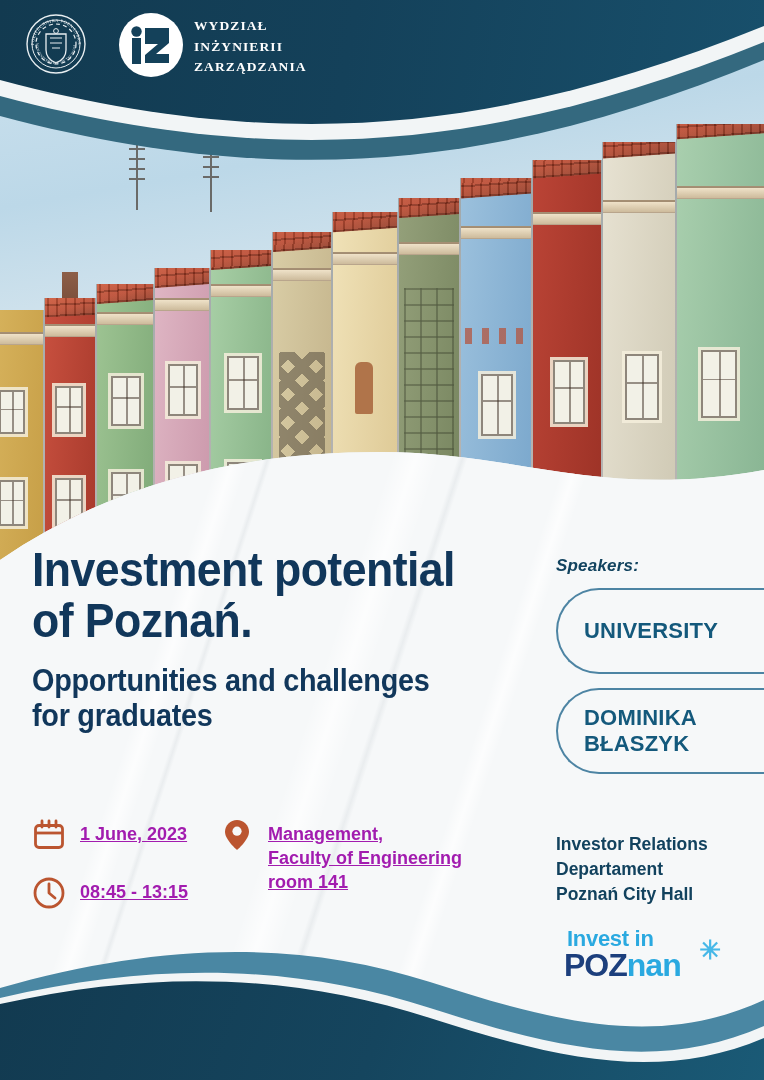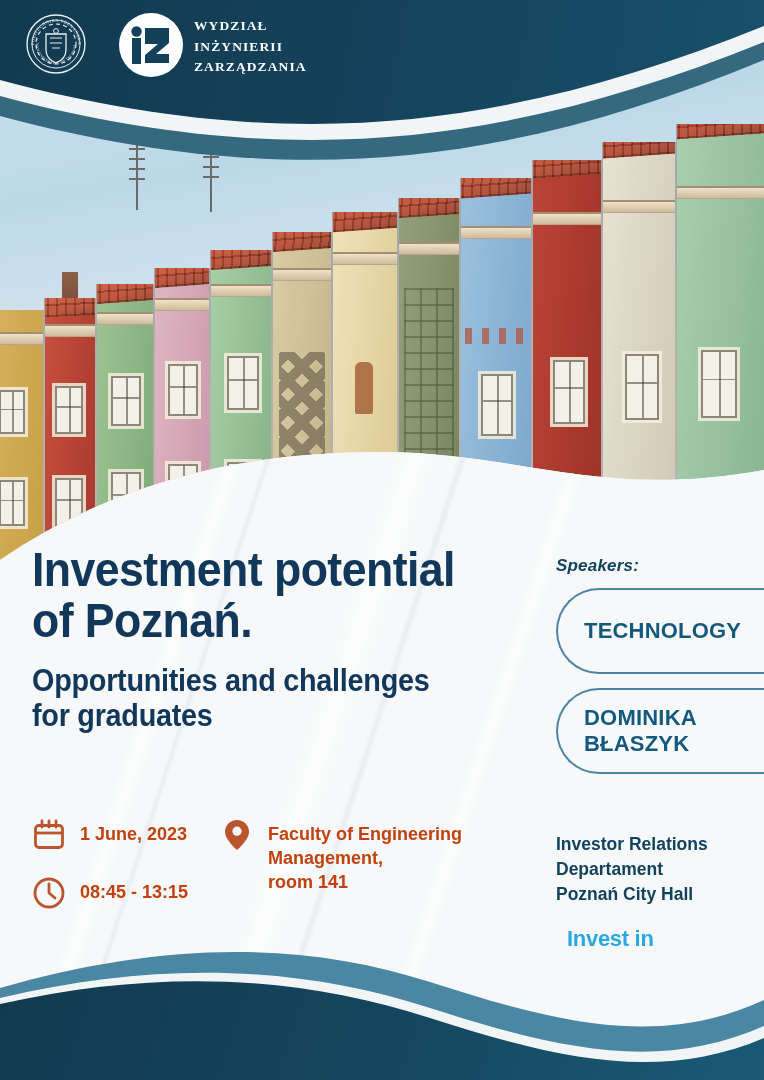--- a/index.html
+++ b/index.html
@@ -135,21 +135,21 @@
   }
   .spk-name{
     font-size:22px; font-weight:700; line-height:1.2; color:#14597c; letter-spacing:.2px;
   }
 
   
   .details{ position:absolute; left:32px; top:818px; z-index:5; }
   .det-col{ position:absolute; }
   .det-row{ display:flex; align-items:flex-start; margin-bottom:24px; }
   .det-ic{ width:34px; height:34px; flex:0 0 34px; margin-right:14px; }
-  .det-tx{ font-size:18px; font-weight:700; color:#c2410c; line-height:1.32; padding-top:5px; }
+  .det-tx{ font-size:18px; font-weight:700; color:#a21caf; line-height:1.32; padding-top:5px;text-decoration:underline; }
 
   
   .org{ position:absolute; left:556px; top:832px; width:220px; z-index:5; }
   .org-line{ font-size:17.5px; font-weight:700; color:#12425e; line-height:1.42; }
   .invest-logo{ margin-top:22px; margin-left:8px; width:150px; }
   .inv-top{ font-size:22px; font-weight:700; color:#2aa9e0; line-height:.95; letter-spacing:-.3px; margin-left:3px; }
   .inv-bot{ font-size:32px; font-weight:700; line-height:1; letter-spacing:-1px; position:relative; }
   .inv-poz{ color:#1c3f7d; }
   .inv-nan{ color:#2aa9e0; }
   .inv-star{ position:absolute; right:-6px; top:-12px; color:#46b8e8; font-size:26px; }
@@ -373,21 +373,21 @@
       <div>Opportunities and challenges</div>
       <div>for graduates</div>
     </div>
   </div>
 
   <div class="speakers">
     <div class="speakers-label">Speakers:</div>
 
     <div class="spk-box">
       <div class="spk-name">
-        <div>TECHNOLOGY</div>
+        <div>UNIVERSITY</div>
       </div>
     </div>
 
     <div class="spk-box">
       <div class="spk-name">
         <div>DOMINIKA</div>
         <div>BŁASZYK</div>
       </div>
     </div>
   </div>
@@ -419,35 +419,38 @@
 
     <div class="det-col" style="left:190px; top:0; width:290px;">
       <div class="det-row">
         <div class="det-ic" style="width:30px; flex:0 0 30px; margin-right:16px;">
           <svg width="30" height="34" viewBox="0 0 30 34">
             <path d="M15,2 C8.4,2 3,7.3 3,13.8 C3,22 15,32 15,32 C15,32 27,22 27,13.8 C27,7.3 21.6,2 15,2 Z" fill="#bb5530"></path>
             <circle cx="15" cy="13.2" r="4.6" fill="#f6f8f9"></circle>
           </svg>
         </div>
         <div class="det-tx">
+          <div>Management,</div>
           <div>Faculty of Engineering</div>
-          <div>Management,</div>
           <div>room 141</div>
         </div>
       </div>
     </div>
   </div>
 
   <div class="org">
     <div class="org-line">Investor Relations</div>
     <div class="org-line">Departament</div>
     <div class="org-line">Poznań City Hall</div>
 
     <div class="invest-logo">
       <div class="inv-top">Invest in</div>
+      <div class="inv-bot">
+        <span class="inv-poz">POZ</span><span class="inv-nan">nan</span><span class="inv-star">✳</span>
+      </div>
     </div>
   </div>
 
   <div class="foot-teal"></div>
   <div class="foot-white"></div>
   <div class="foot-navy"></div>
 
 
 </div>
 

